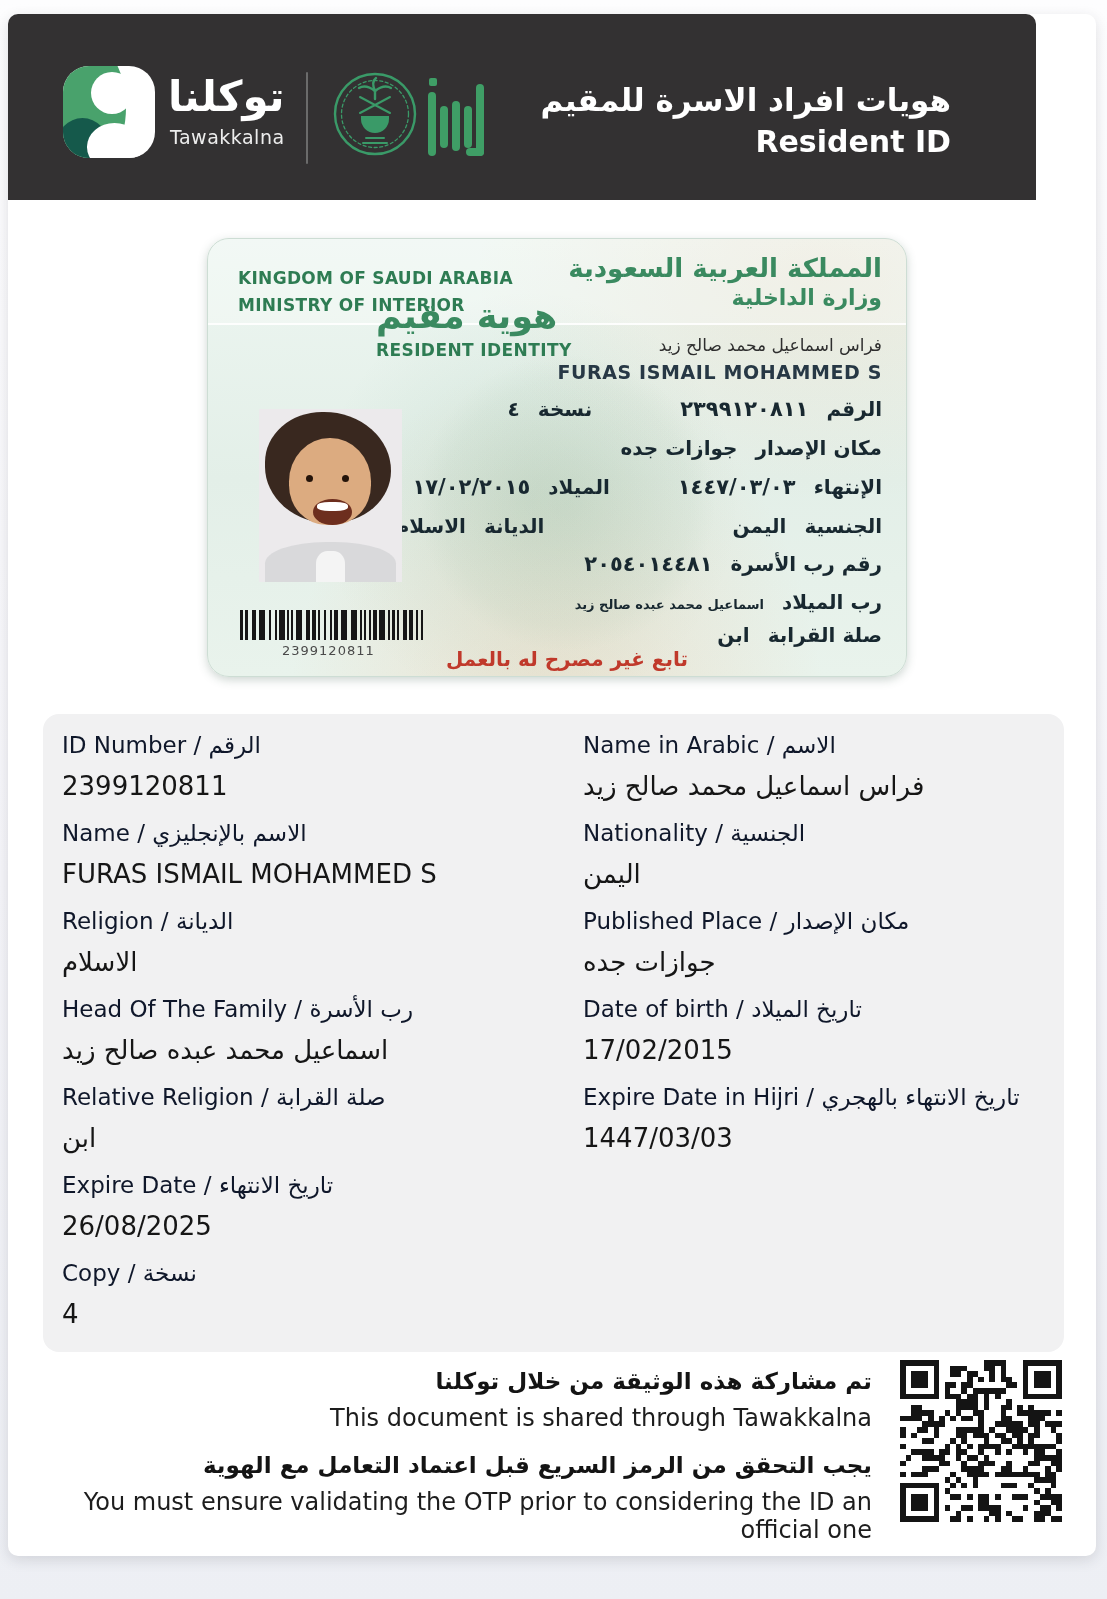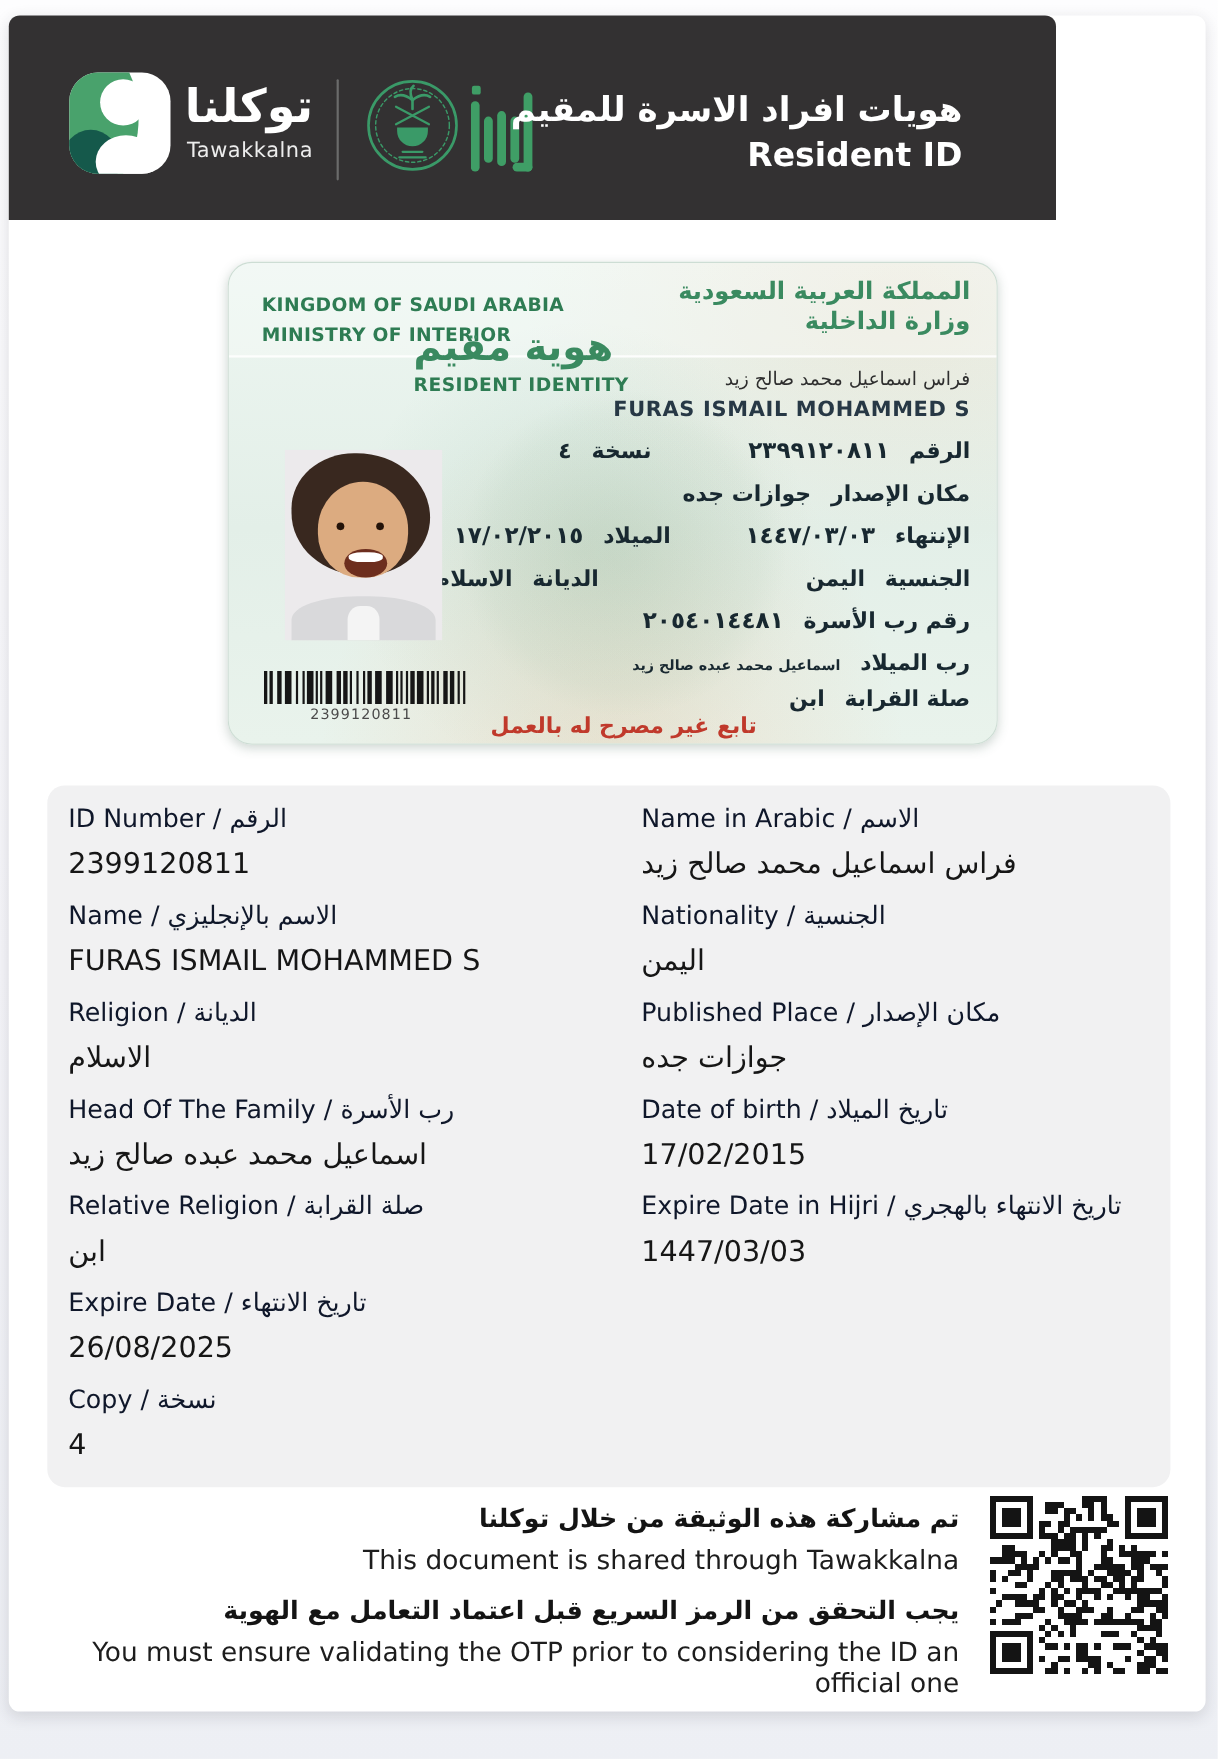--- a/index.html
+++ b/index.html
@@ -6,21 +6,21 @@
   body{
     width:1107px;height:1599px;position:relative;overflow:hidden;
     background:linear-gradient(180deg,#fdfdfe 0%,#f5f5f9 55%,#edeff4 100%);
     font-family:"DejaVu Sans",sans-serif;-webkit-font-smoothing:antialiased;
   }
   .abs{position:absolute;}
   
   .sheet{left:8px;top:14px;width:1088px;height:1542px;background:#ffffff;border-radius:10px;
          box-shadow:0 4px 14px rgba(40,40,60,.14);}
   
-  .hdr{left:8px;top:14px;width:952px;height:186px;background:#333132;border-radius:10px 10px 0 0;}
+  .hdr{left:8px;top:14px;width:1028px;height:186px;background:#333132;border-radius:10px 10px 0 0;}
   .tk-logo{left:63px;top:66px;width:92px;height:92px;border-radius:26px;background:#fff;overflow:hidden;}
   .tk-g1{position:absolute;left:-26%;top:-30%;width:95%;height:150%;background:#49a26c;border-radius:50%;}
   .tk-g2{position:absolute;left:-8%;bottom:-18%;width:58%;height:62%;background:#15594b;border-radius:50%;}
   .tk-head{position:absolute;left:30%;top:6%;width:46%;height:46%;background:#fff;border-radius:50%;}
   .tk-body{position:absolute;left:26%;bottom:-14%;width:60%;height:52%;background:#fff;border-radius:50%;}
   .tk-ar{left:168px;top:74px;width:130px;color:#fff;font-size:42px;font-weight:bold;line-height:1.1;}
   .tk-en{left:170px;top:126px;color:#ededed;font-size:19px;letter-spacing:.5px;}
   .hdr-div{left:306px;top:72px;width:2px;height:92px;background:#6b6b6b;border-radius:1px;}
   .moi-svg{left:330px;top:66px;}
   .absher-svg{left:428px;top:74px;}
@@ -37,21 +37,21 @@
   .card-band{position:absolute;left:0;top:0;width:100%;height:84px;background:rgba(255,255,255,.28);
              border-bottom:2px solid rgba(255,255,255,.85);}
   .card-wm{position:absolute;left:30%;top:26%;width:300px;height:300px;border-radius:50%;
            background:radial-gradient(circle, rgba(110,165,135,.14) 0%, rgba(110,165,135,.05) 58%, transparent 70%);}
   .c-green{color:#2e7c53;font-weight:bold;}
   .kingdom{left:30px;top:26px;font-size:17px;line-height:27px;letter-spacing:.3px;}
   .doc-ttl{left:168px;top:12px;width:262px;text-align:left;margin-top:45px;}
   .doc-ttl .ar{font-size:35px;font-weight:bold;color:#3a8a60;direction:rtl;}
   .doc-ttl .en{font-size:17px;font-weight:bold;color:#2e7c53;margin-top:4px;letter-spacing:.4px;}
   .ksa-ar{right:24px;top:14px;text-align:right;direction:rtl;color:#3a8a60;}
-  .ksa-ar .l1{font-size:22px;font-weight:bold;}
+  .ksa-ar .l1{font-size:26px;font-weight:bold;}
   .ksa-ar .l2{font-size:22px;font-weight:bold;margin-top:2px;}
   .cname-ar{right:24px;top:96px;font-size:17px;color:#2e2e2e;direction:rtl;text-align:right;}
   .cname-en{right:24px;top:122px;font-size:19px;font-weight:600;color:#273845;letter-spacing:.6px;text-align:right;}
   .crow{right:24px;direction:rtl;display:flex;align-items:baseline;column-gap:18px;
         font-size:20px;font-weight:bold;color:#182830;white-space:nowrap;}
   .crow .num{letter-spacing:3.5px;font-size:21px;}
   .g50{margin-inline-end:50px;} .g70{margin-inline-end:70px;} .g170{margin-inline-end:170px;}
   .small-val{font-size:13px;}
   .photo{left:51px;top:170px;width:143px;height:173px;background:#eceaec;overflow:hidden;}
   .ph-hair{position:absolute;left:4%;top:2%;width:88%;height:64%;background:#39281f;border-radius:46% 54% 48% 52%;}

